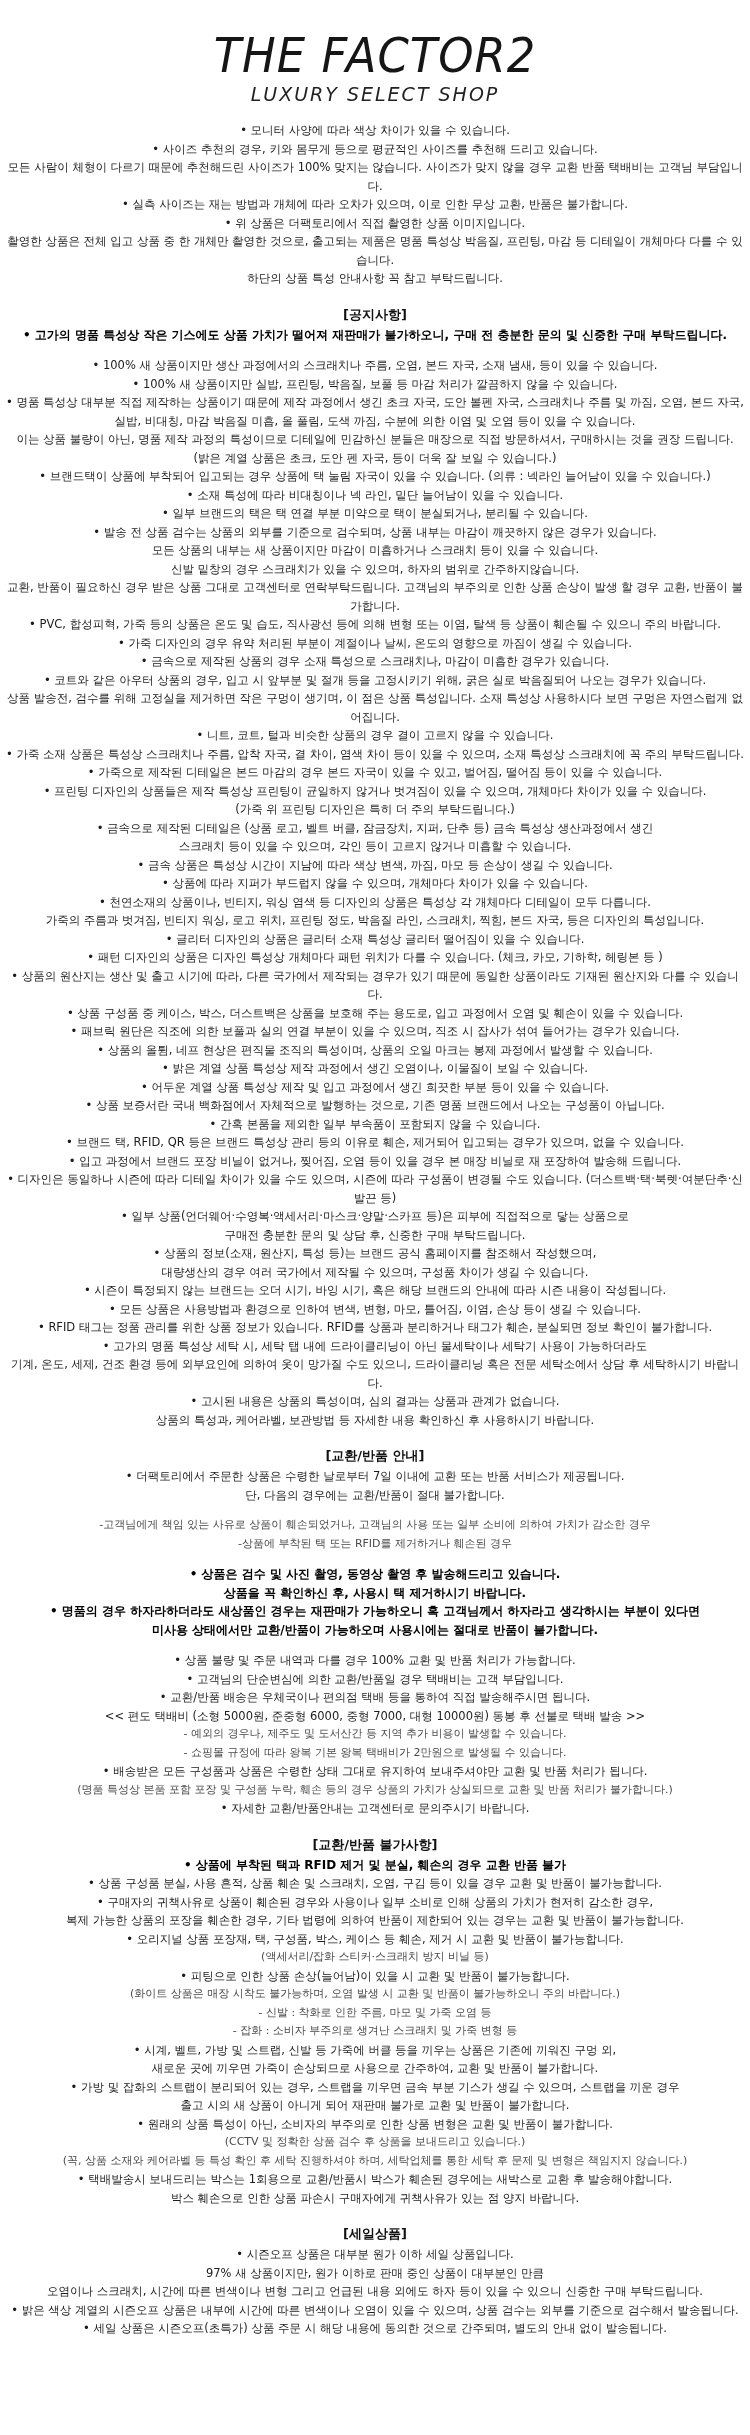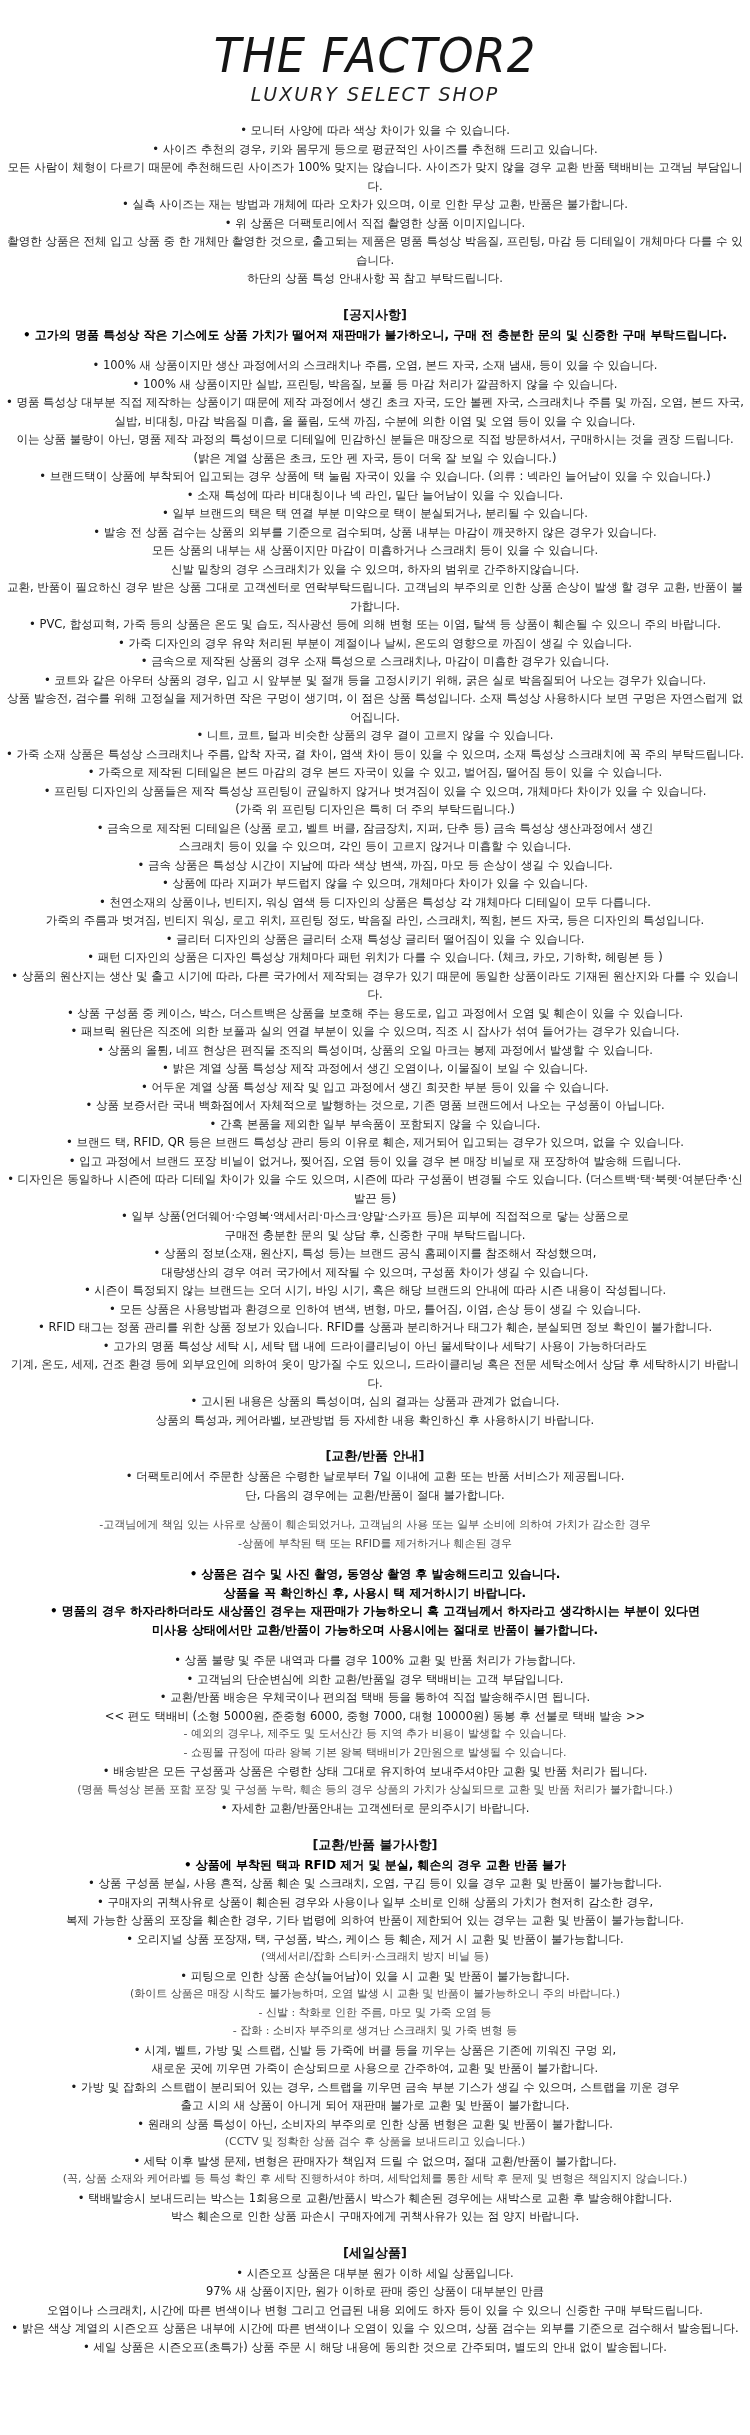--- a/index.html
+++ b/index.html
@@ -127,21 +127,20 @@
         <div class="ln">• 피팅으로 인한 상품 손상(늘어남)이 있을 시 교환 및 반품이 불가능합니다.</div>
         <div class="ln s">(화이트 상품은 매장 시착도 불가능하며, 오염 발생 시 교환 및 반품이 불가능하오니 주의 바랍니다.)</div>
         <div class="ln s">- 신발 : 착화로 인한 주름, 마모 및 가죽 오염 등</div>
         <div class="ln s">- 잡화 : 소비자 부주의로 생겨난 스크래치 및 가죽 변형 등</div>
         <div class="ln">• 시계, 벨트, 가방 및 스트랩, 신발 등 가죽에 버클 등을 끼우는 상품은 기존에 끼워진 구멍 외,</div>
         <div class="ln">새로운 곳에 끼우면 가죽이 손상되므로 사용으로 간주하여, 교환 및 반품이 불가합니다.</div>
         <div class="ln">• 가방 및 잡화의 스트랩이 분리되어 있는 경우, 스트랩을 끼우면 금속 부분 기스가 생길 수 있으며, 스트랩을 끼운 경우</div>
         <div class="ln">출고 시의 새 상품이 아니게 되어 재판매 불가로 교환 및 반품이 불가합니다.</div>
         <div class="ln">• 원래의 상품 특성이 아닌, 소비자의 부주의로 인한 상품 변형은 교환 및 반품이 불가합니다.</div>
         <div class="ln s">(CCTV 및 정확한 상품 검수 후 상품을 보내드리고 있습니다.)</div>
-        <div class="ln">• 세탁 이후 발생 문제, 변형은 판매자가 책임져 드릴 수 없으며, 절대 교환/반품이 불가합니다.</div>
         <div class="ln s">(꼭, 상품 소재와 케어라벨 등 특성 확인 후 세탁 진행하셔야 하며, 세탁업체를 통한 세탁 후 문제 및 변형은 책임지지 않습니다.)</div>
         <div class="ln">• 택배발송시 보내드리는 박스는 1회용으로 교환/반품시 박스가 훼손된 경우에는 새박스로 교환 후 발송해야합니다.</div>
         <div class="ln">박스 훼손으로 인한 상품 파손시 구매자에게 귀책사유가 있는 점 양지 바랍니다.</div>
       </div>
       <div class="section">
         <div class="sec-title">[세일상품]</div>
         <div class="ln">• 시즌오프 상품은 대부분 원가 이하 세일 상품입니다.</div>
         <div class="ln">97% 새 상품이지만, 원가 이하로 판매 중인 상품이 대부분인 만큼</div>
         <div class="ln">오염이나 스크래치, 시간에 따른 변색이나 변형 그리고 언급된 내용 외에도 하자 등이 있을 수 있으니 신중한 구매 부탁드립니다.</div>
         <div class="ln">• 밝은 색상 계열의 시즌오프 상품은 내부에 시간에 따른 변색이나 오염이 있을 수 있으며, 상품 검수는 외부를 기준으로 검수해서 발송됩니다.</div>

